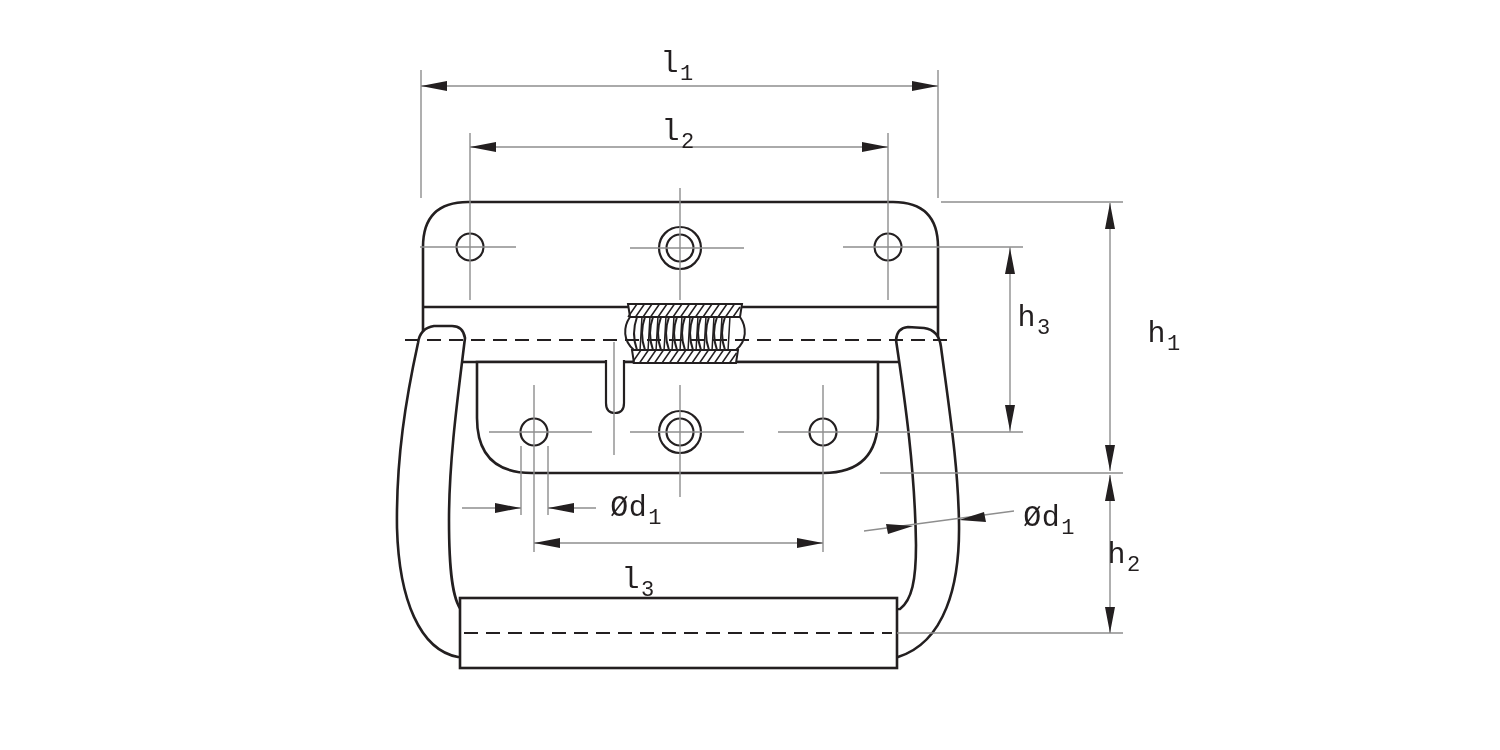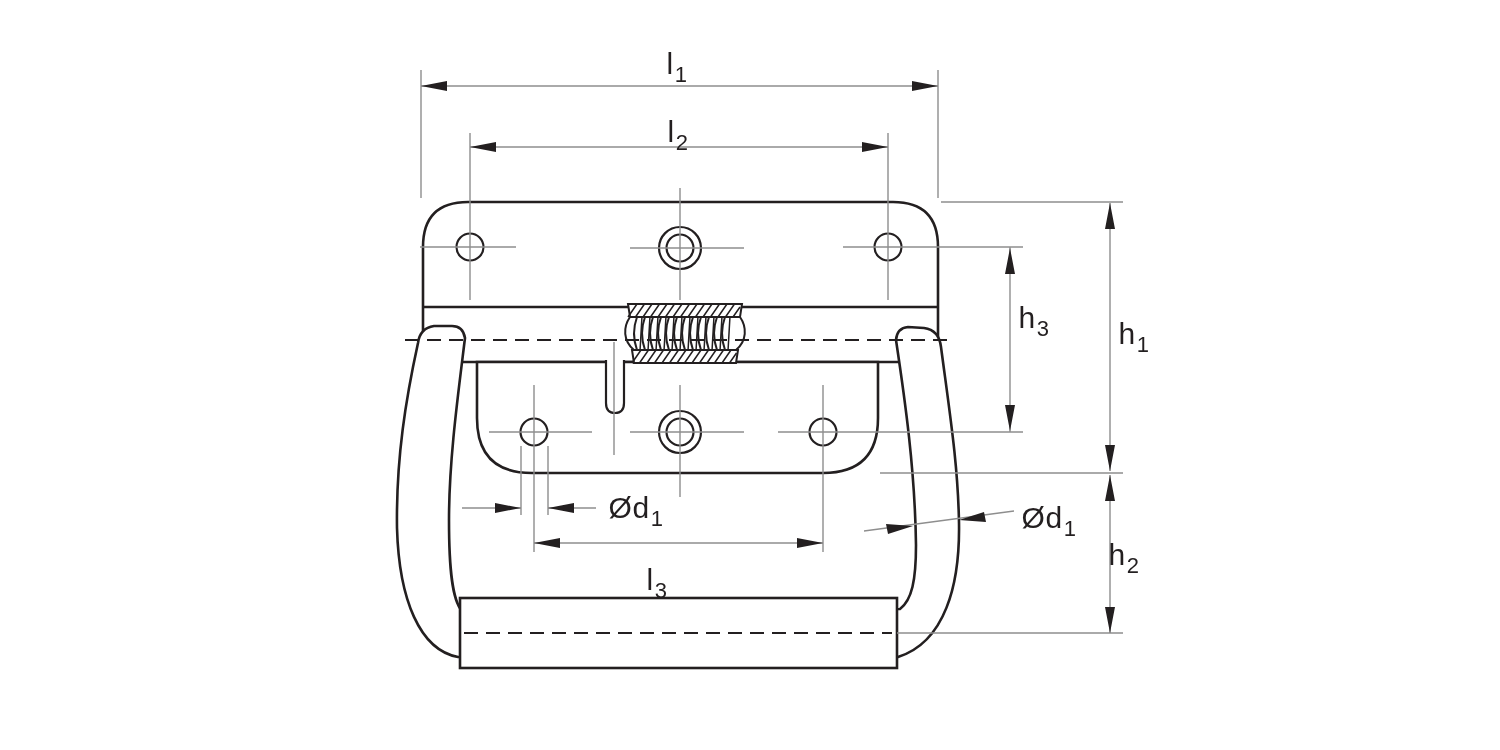--- a/index.html
+++ b/index.html
@@ -1,21 +1,21 @@
 <!DOCTYPE html>
 <html><head>
 <meta charset="utf-8">
 <style>
   html,body{margin:0;padding:0;background:#ffffff;}
   #canvas{
     position:relative;
     width:1263px;height:750px;
     background:#ffffff;
     overflow:hidden;
-    font-family:Liberation Sans, sans-serif;
+    font-family:Liberation Mono, monospace;
   }
   #canvas svg{position:absolute;left:0;top:0;}
   .dim-label{
     position:absolute;
     transform:translate(-50%,-50%);
     font-size:30px;
     color:#231f20;
     white-space:nowrap;
     letter-spacing:0.5px;
     line-height:1;
@@ -109,25 +109,25 @@
       M1110,203L1105,229L1115,229Z M1110,471L1105,445L1115,445Z
       M1110,475L1105,501L1115,501Z M1110,633L1105,607L1115,607Z
       M913,526L888,534L886,524Z M959,520L986,522L984,512Z"></path>
   </g>
 </svg>
 
   <div class="dim-label" style="left:677px;top:64px"><span>l</span><span class="sub">1</span></div>
 
   <div class="dim-label" style="left:678px;top:132px"><span>l</span><span class="sub">2</span></div>
 
-  <div class="dim-label" style="left:657px;top:580px"><span>l</span><span class="sub">3</span></div>
+  <div class="dim-label" style="left:638px;top:580px"><span>l</span><span class="sub">3</span></div>
 
   <div class="dim-label" style="left:1034px;top:318px"><span>h</span><span class="sub">3</span></div>
 
-  <div class="dim-label" style="left:1134px;top:334px"><span>h</span><span class="sub">1</span></div>
+  <div class="dim-label" style="left:1164px;top:334px"><span>h</span><span class="sub">1</span></div>
 
   <div class="dim-label" style="left:1124px;top:555px"><span>h</span><span class="sub">2</span></div>
 
   <div class="dim-label" style="left:636px;top:508px"><span>Ød</span><span class="sub">1</span></div>
 
   <div class="dim-label" style="left:1049px;top:518px"><span>Ød</span><span class="sub">1</span></div>
 
 </div>
 
 </body></html>

